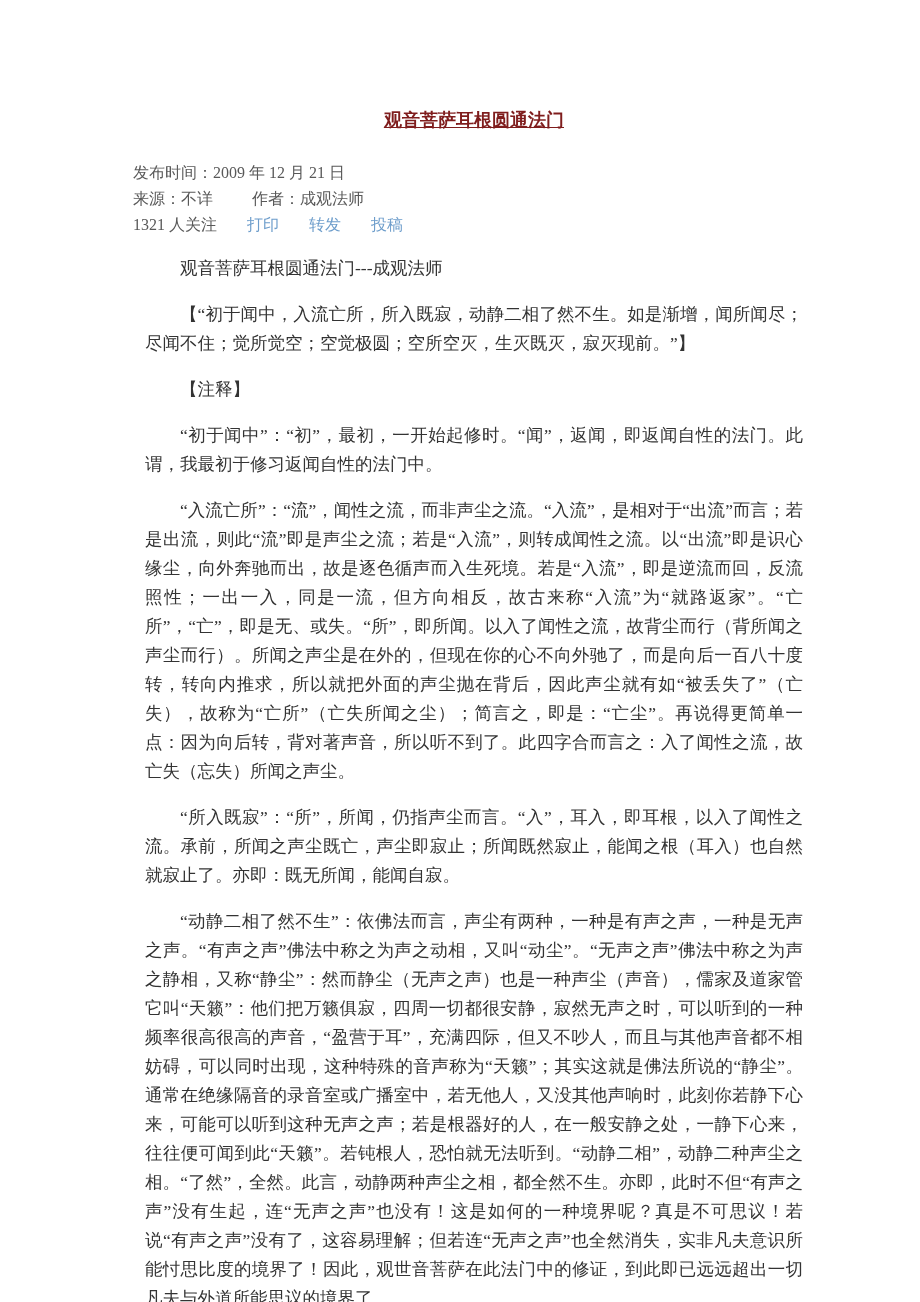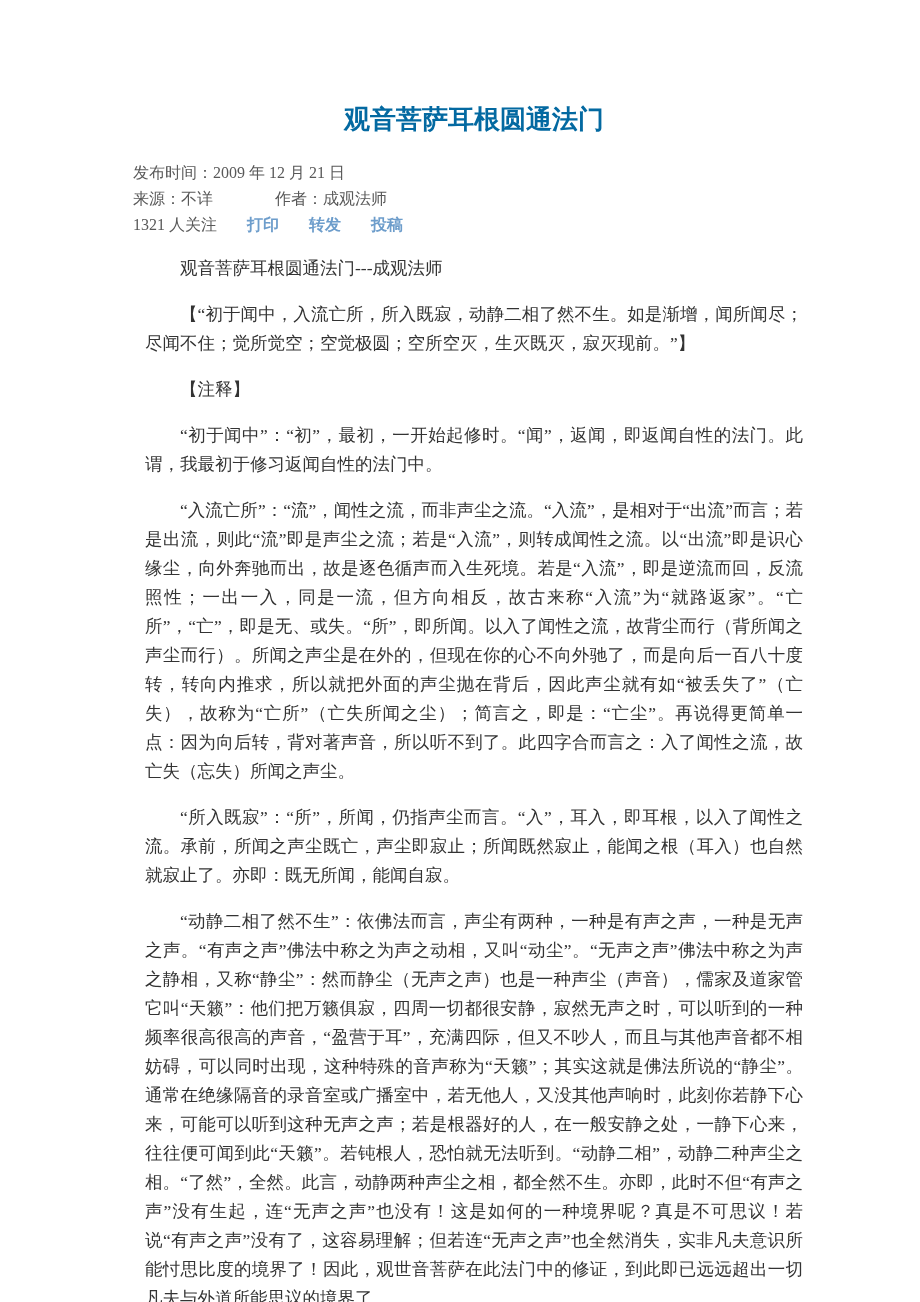--- a/index.html
+++ b/index.html
@@ -12,35 +12,36 @@
     height: 1302px;
     overflow: hidden;
     font-family: "Liberation Serif", "DejaVu Serif", serif;
   }
   .content {
     padding: 106px 0 0 133px;
     width: 682px;
   }
   .page-title {
     text-align: center;
-    font-size: 26px;
+    font-size: 18px;
     line-height: 28px;
     font-weight: bold;
-    color: #0369a1;
+    color: #7f1d1d;
     margin: 0 0 26px 0;
+    text-decoration: underline;
   }
   .meta {
     font-size: 16px;
     line-height: 26px;
     color: #595959;
     margin: 0 0 16px 0;
   }
   .meta-row { white-space: nowrap; }
-  .author-label { margin-left: 62px; }
-  .links { display: inline; font-weight: bold; }
+  .author-label { margin-left: 39px; }
+  .links { display: inline; }
   .action-link {
     color: #6d9dcb;
     text-decoration: none;
     margin-left: 30px;
     cursor: pointer;
   }
   .article-body { margin: 12px; }
   .para {
     font-size: 17.5px;
     line-height: 29px;

